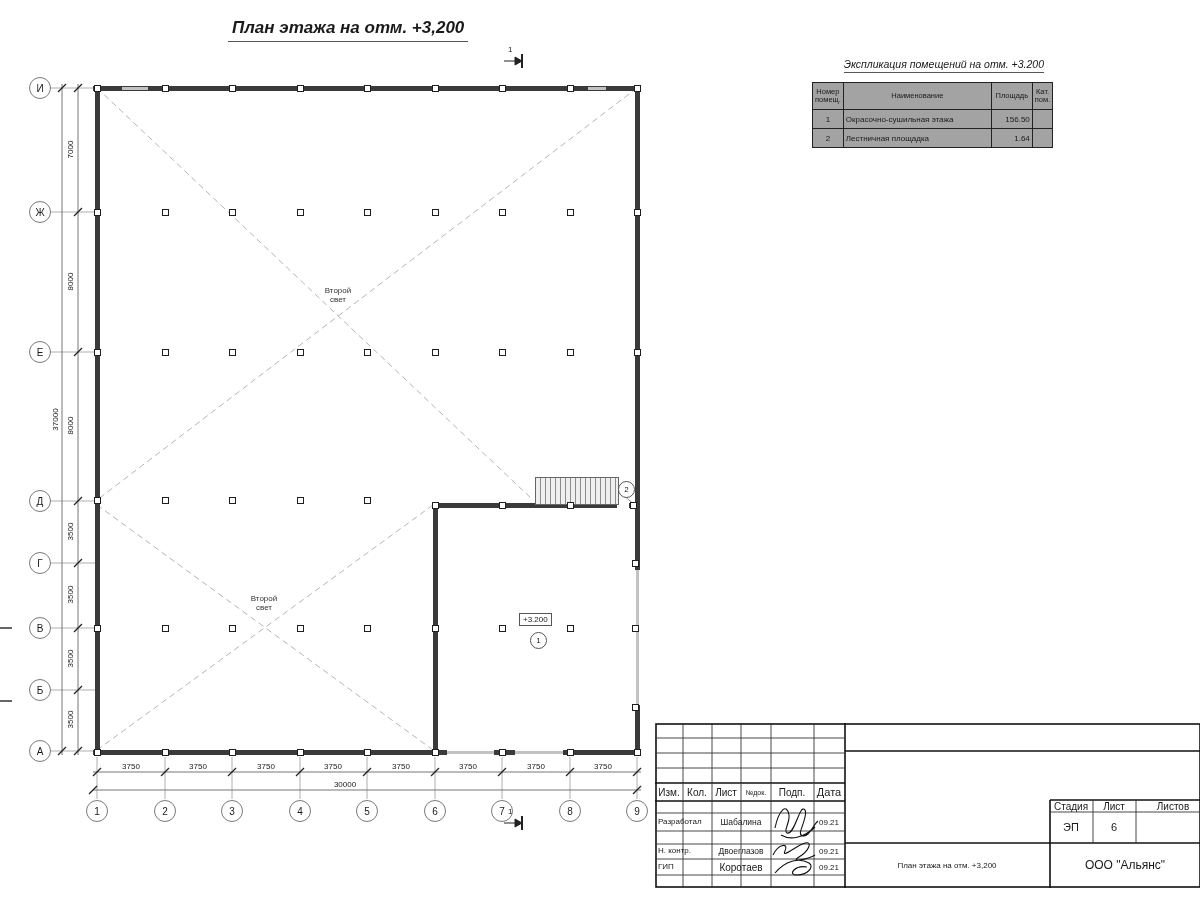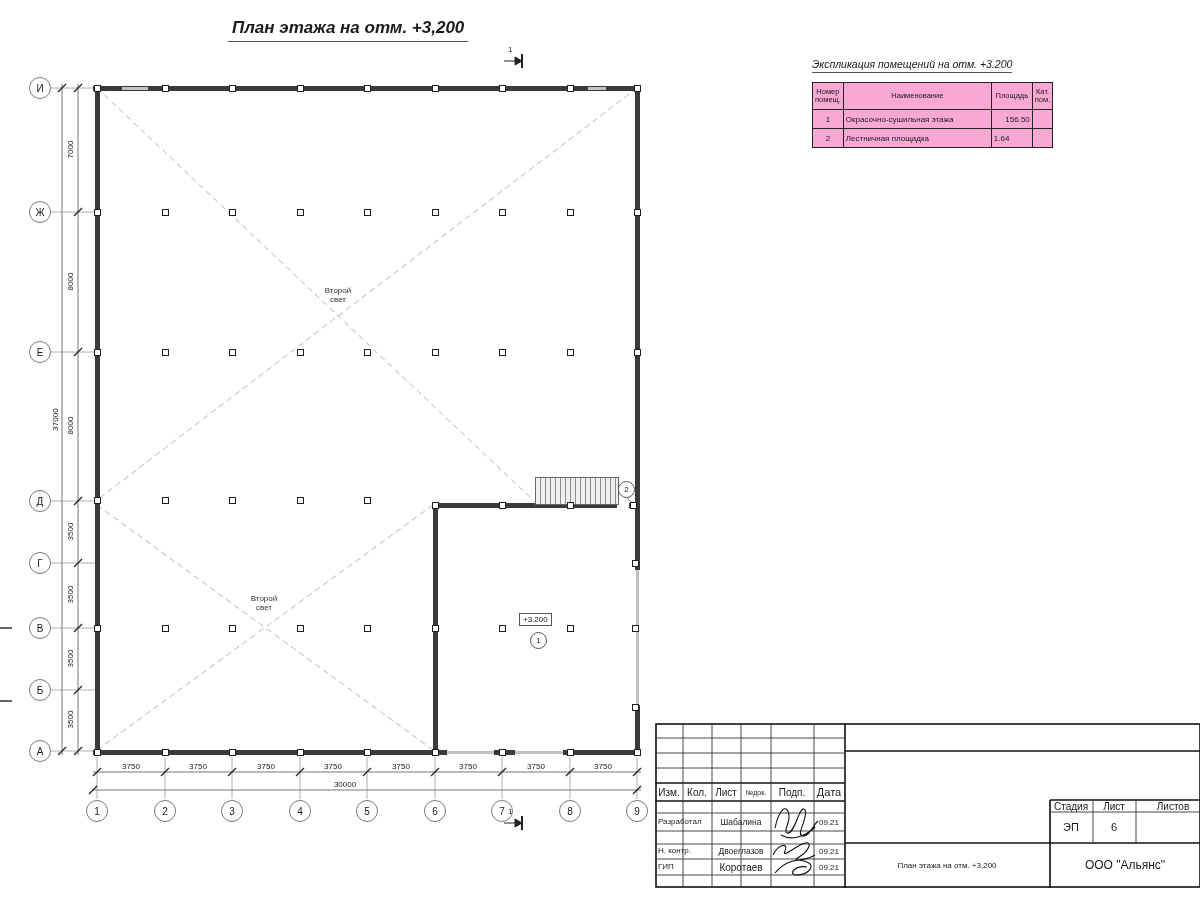--- a/index.html
+++ b/index.html
@@ -20,25 +20,25 @@
   .plan-title{position:absolute;left:228px;top:18px;font-size:17px;font-style:italic;font-weight:bold;
           border-bottom:1.5px solid #555;padding:0 4px 3px 4px;z-index:5;}
   .void-label{position:absolute;width:44px;text-align:center;font-size:8px;line-height:9px;
           color:#333;z-index:4;}
   .elev-box{position:absolute;border:1px solid #555;background:#fff;font-size:8px;
           padding:1px 3px;z-index:4;}
   .room-circle{position:absolute;width:15px;height:15px;border:1px solid #555;border-radius:50%;
           background:#fff;display:flex;align-items:center;justify-content:center;font-size:8px;z-index:4;}
   .sec-num{position:absolute;font-size:8px;z-index:5;}
   
-  .expl-title{position:absolute;left:812px;top:58px;width:232px;text-align:left;
+  .expl-title{position:absolute;left:812px;top:58px;width:232px;text-align:right;
           font-size:10.5px;font-style:italic;z-index:5;}
   .expl-title span{border-bottom:1px solid #555;padding-bottom:2px;}
   table.expl{position:absolute;left:812px;top:82px;border-collapse:collapse;table-layout:fixed;
-          z-index:5;background:#f9a8d4;border:1.5px solid #111;}
+          z-index:5;background:#a3a3a3;border:1.5px solid #111;}
   table.expl td{border:1px solid #222;font-size:8px;padding:0 2px;overflow:hidden;}
   table.expl td.hd{text-align:center;font-size:7.5px;line-height:8.5px;}
   
   #tblock{position:absolute;left:655px;top:723px;width:546px;height:165px;z-index:5;}
   #tblock .t{position:absolute;white-space:nowrap;}
   .c{text-align:center;transform:translate(-50%,-50%);}
 </style>
 </head>
 <body>
 
@@ -266,21 +266,21 @@
     </tr>
     <tr style="height:19px;">
       <td style="text-align:center;">1</td>
       <td>Окрасочно-сушильная этажа</td>
       <td style="text-align:right;">156.50</td>
       <td></td>
     </tr>
     <tr style="height:19px;">
       <td style="text-align:center;">2</td>
       <td>Лестничная площадка</td>
-      <td style="text-align:left;">1.64</td>
+      <td style="text-align:right;">1.64</td>
       <td></td>
     </tr>
   </tbody>
     </table>
 
   <div id="tblock">
     <svg width="546" height="165" xmlns="http://www.w3.org/2000/svg" style="position:absolute;left:0;top:0;">
       <g stroke="#111" stroke-width="1.6" fill="none">
         <rect x="1" y="1" width="544" height="163"></rect>
         <line x1="190" y1="0" x2="190" y2="165"></line>

